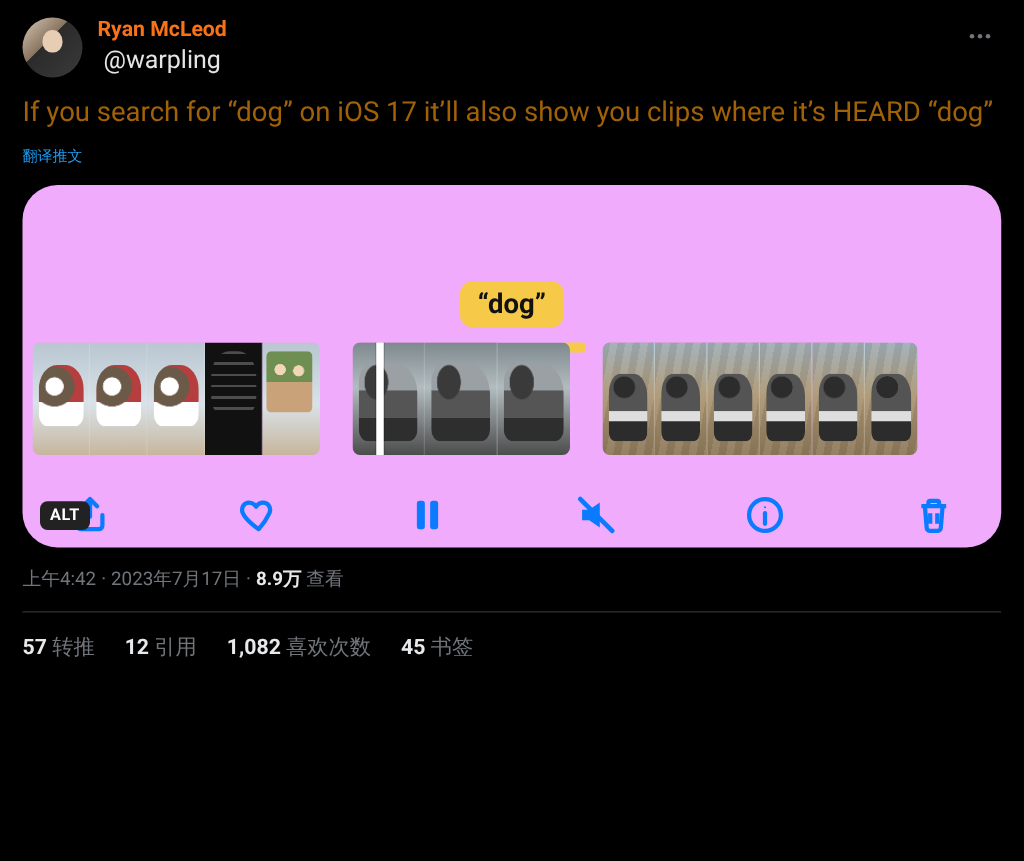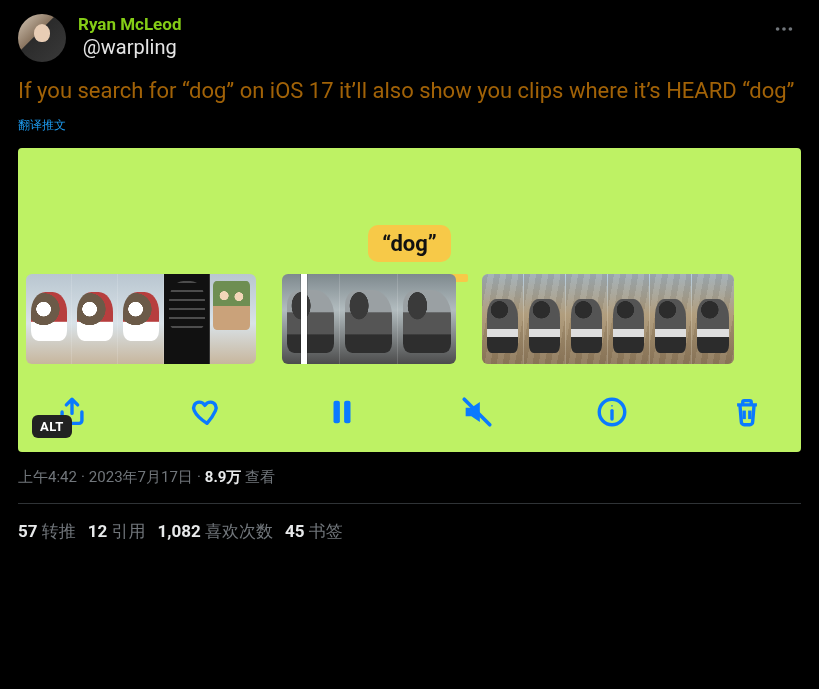--- a/index.html
+++ b/index.html
@@ -30,21 +30,21 @@
   }
   .avatar::after{
     content:"";
     position:absolute;
     left:16px; top:10px;
     width:16px; height:18px;
     background:#e8cdb5;
     border-radius:50% 50% 45% 45%;
   }
   .namecol { display:flex; flex-direction:column; line-height:1.25; }
-  .display-name { font-weight:700; font-size:17px; color:#84cc16; }
+  .display-name { font-weight:700; font-size:17px; color:#f97316; }
   .handle { color:#e5e5e5; font-size:20px;text-align:center; }
   .more {
     margin-left:auto;
     color:#71767b;
     padding:4px 6px;
     border-radius:50%;
     display:flex; align-items:center;
   }
   .tweet-text {
     font-size:22px;
@@ -54,25 +54,24 @@
     font-weight:400;
   }
   .translate-link {
     color:#1d9bf0;
     font-size:12px;
     margin-bottom:14px;
     display:inline-block;
   }
 
   .media-card {
-    background:#bef264;
-    border-radius:4px;
+    background:#f0abfc;
+    border-radius:28px;
     overflow:hidden;
     position:relative;
-    padding-bottom:14px;
   }
   .search-bubble-row {
     height:120px;
     display:flex;
     align-items:flex-end;
     justify-content:center;
     padding-bottom:6px;
   }
   .search-bubble {
     background:#f7c948;
@@ -198,21 +197,21 @@
     color:#71767b;
     font-size:15px;
     padding:16px 0 16px 0;
     border-bottom:1px solid #2f3336;
   }
   .meta-row .sep { margin:0 4px; }
   .meta-row .vc { color:#e7e9ea; font-weight:700; }
 
   .stats-row {
     display:flex;
-    gap:12px;
+    gap:24px;
     padding:16px 0 0 0;
     font-size:17px;
     color:#71767b;
   }
   .stats-row .num { color:#e7e9ea; font-weight:700; }
 </style>
 </head>
 <body>
 
 <div class="tweet">

